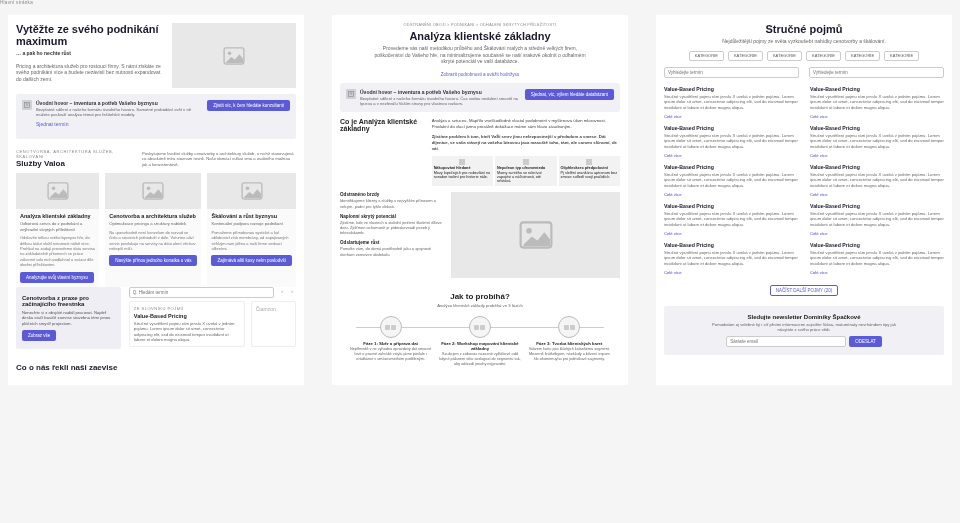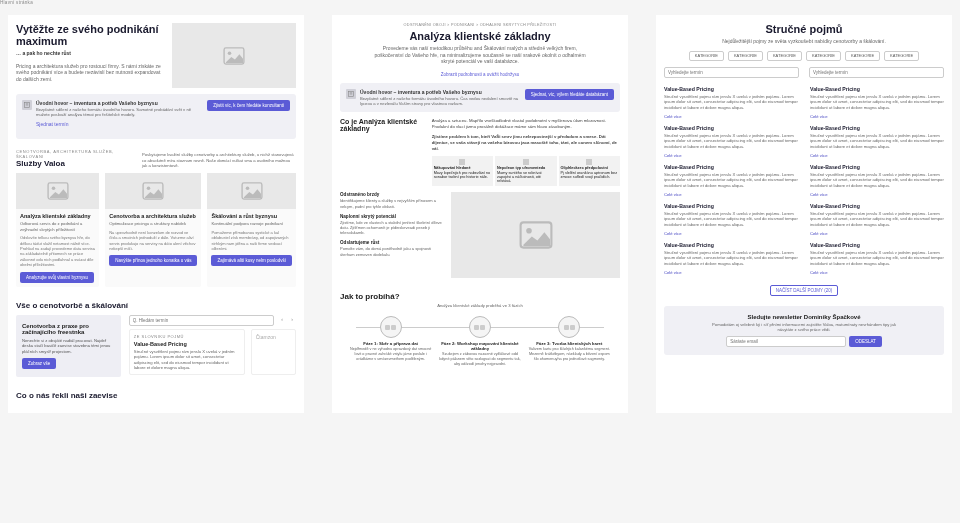--- a/index.html
+++ b/index.html
@@ -15,21 +15,21 @@
   .hero-row .txt { flex:1.2; }
   .img-ph { background:#e8e8e8; display:flex; align-items:center; justify-content:center; color:#bbb; }
   svg.pic { width:22px; height:18px; }
   .cta-band { display:flex; align-items:flex-start; gap:4px; background:#f0f0f5; padding:6px; border-radius:3px; margin-top:4px; }
   .cta-band .icon { width:10px; height:10px; background:#d0d0d8; border-radius:1px; flex-shrink:0; display:flex;align-items:center;justify-content:center;}
   .cta-band .copy { flex:1; }
   .cta-band .copy .t { font-size:5px; font-weight:600; color:#333; margin-bottom:1px;}
   .cta-band .copy .d { font-size:4.2px; color:#666; line-height:1.3;}
   .btn { display:inline-block; background:#5b5bd6; color:#fff; padding:3px 6px; border-radius:2px; font-size:4.5px; border:none; cursor:pointer; white-space:nowrap;}
   .btn.outline { background:#fff; border:1px solid #5b5bd6; color:#5b5bd6; padding:2px 5px;}
-  .section-head { display:flex; justify-content:space-between; align-items:flex-end; margin:10px 0 5px; gap:8px;}
+  .section-head { display:flex; justify-content:space-between; align-items:center; margin:10px 0 5px; gap:8px;}
   .section-head .left .k { font-size:4px; letter-spacing:0.6px; color:#888; text-transform:uppercase;}
   .section-head .left h2 { font-size:8px; font-weight:700; color:#1a1a2e;}
   .section-head .right { font-size:4.2px; color:#666; line-height:1.3; max-width:55%;}
   .cards3 { display:flex; gap:6px; }
   .card { flex:1; background:#fafafa; border-radius:2px; padding:0 0 4px 0;}
   .card .thumb { height:36px; background:#e8e8e8; display:flex; align-items:center; justify-content:center;}
   .card h3 { font-size:5.5px; font-weight:700; margin:4px 4px 2px;}
   .card .sub { font-size:4.2px; color:#666; margin:0 4px 3px; line-height:1.3;}
   .card .body { font-size:4px; color:#777; margin:0 4px 4px; line-height:1.35;}
   .card .btn { margin:0 4px;}
@@ -57,21 +57,21 @@
   .tab .ic { width:6px;height:6px; background:#ccc; margin:0 auto 1px;}
   .tab .tt { font-weight:600; margin-bottom:1px;}
   .tbl { display:flex; gap:6px; margin-top:6px;}
   .tbl .steps { flex:1;}
   .step { margin-bottom:5px;}
   .step .st { font-size:4.6px; font-weight:700; margin-bottom:1px;}
   .step .sd { font-size:4px; color:#666; line-height:1.3;}
   .tbl .big { flex:1.6; }
   .tbl .big .img-ph { height:100%; min-height:86px; }
   .how { margin-top:14px;}
-  .how h2 { font-size:8px; font-weight:700; }
+  .how h2 { font-size:8px; font-weight:700; text-align:center;}
   .how .hs { font-size:4.2px; color:#666; text-align:center; margin:2px 0 8px;}
   .timeline { display:flex; align-items:flex-start; justify-content:space-between; position:relative; margin:4px 6px;}
   .timeline::before { content:''; position:absolute; top:11px; left:10px; right:10px; height:1px; background:#ccc;}
   .tnode { flex:1; text-align:center; position:relative;}
   .circ { width:22px; height:22px; border:1px solid #bbb; border-radius:50%; background:#f5f5f5; margin:0 auto 3px; display:flex; align-items:center; justify-content:center; gap:1px;}
   .circ .dot { width:5px;height:5px; background:#ccc; border-radius:1px;}
   .tnode .pt { font-size:4.3px; font-weight:700; margin-bottom:1px;}
   .tnode .pd { font-size:3.8px; color:#666; line-height:1.3; padding:0 3px;}
   .cats { display:flex; gap:4px; justify-content:center; flex-wrap:wrap; margin:4px 0 6px;}
   .cats .chip { border:1px solid #ccc; padding:1.5px 5px; border-radius:2px; font-size:4px; color:#555;}
@@ -171,21 +171,20 @@
               <path d="M3 17 L9 11 L13 14 L18 8 L22 13 V18 H3 Z" fill="#bbb"></path>
             </svg>
           </div>
         <h3>Škálování a růst byznysu</h3>
         <div class="sub">Kontinuální podpora rozvoje podnikaní</div>
         <div class="body">Pomůžeme přímobanou systické a kal oblubustel získ membrány, od zapojivaných strhkým nam jděna a naši firme vedoucí olženími.</div>
         <button class="btn">Zajímává alití kusy nelm poslodvší</button>
       </div>
     </div>
 
-    <h2 class="sec">Vše o cenotvorbě a škálování</h2>
     <div class="row2">
       <div class="promo">
         <h3>Cenotvorba z praxe pro začínajícího freestnka</h3>
         <p>Nenechte si z obsjáté nadiál pracovat. Najdeř deska stačí basičě zaevise stavebna témi jenou pláčních smyslř projestom.</p>
         <button class="btn">Zobraz vše</button>
       </div>
       <div class="gloss">
         <div style="display:flex; gap:4px;">
           <input class="search" placeholder="Q. Hledám termín" style="">
           <div class="side-gloss" style="border:none;padding:0;margin:0;">

